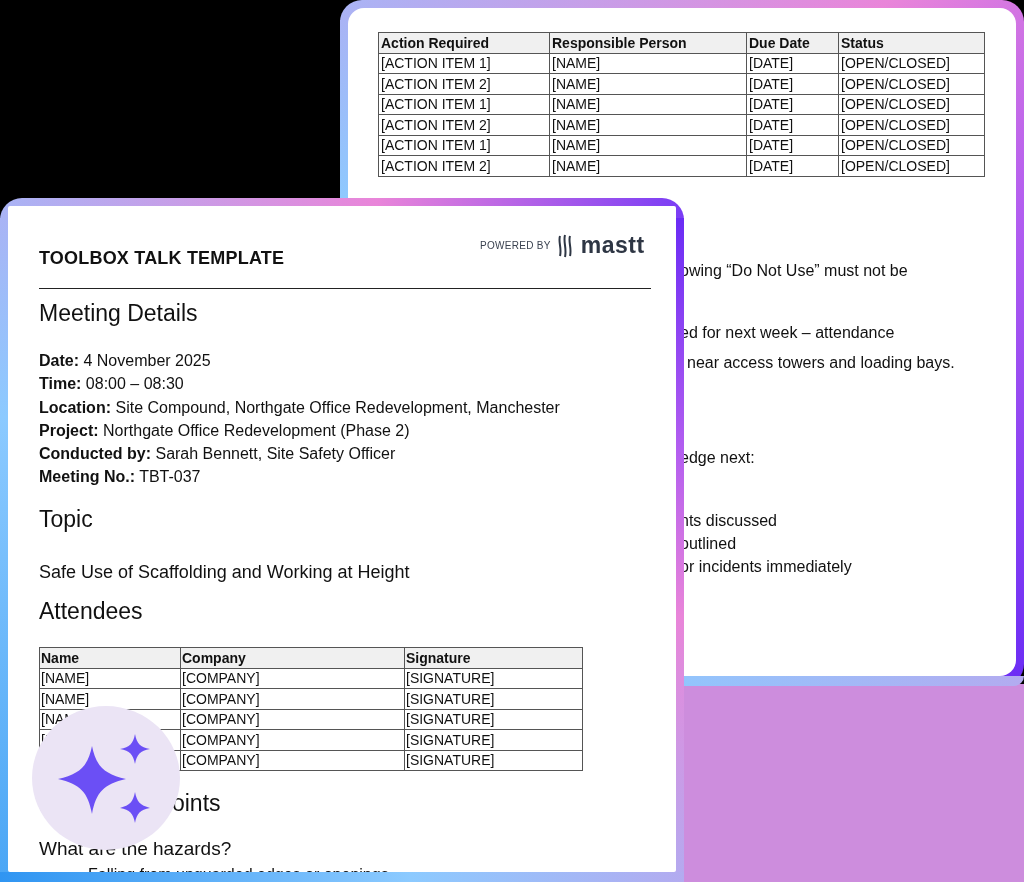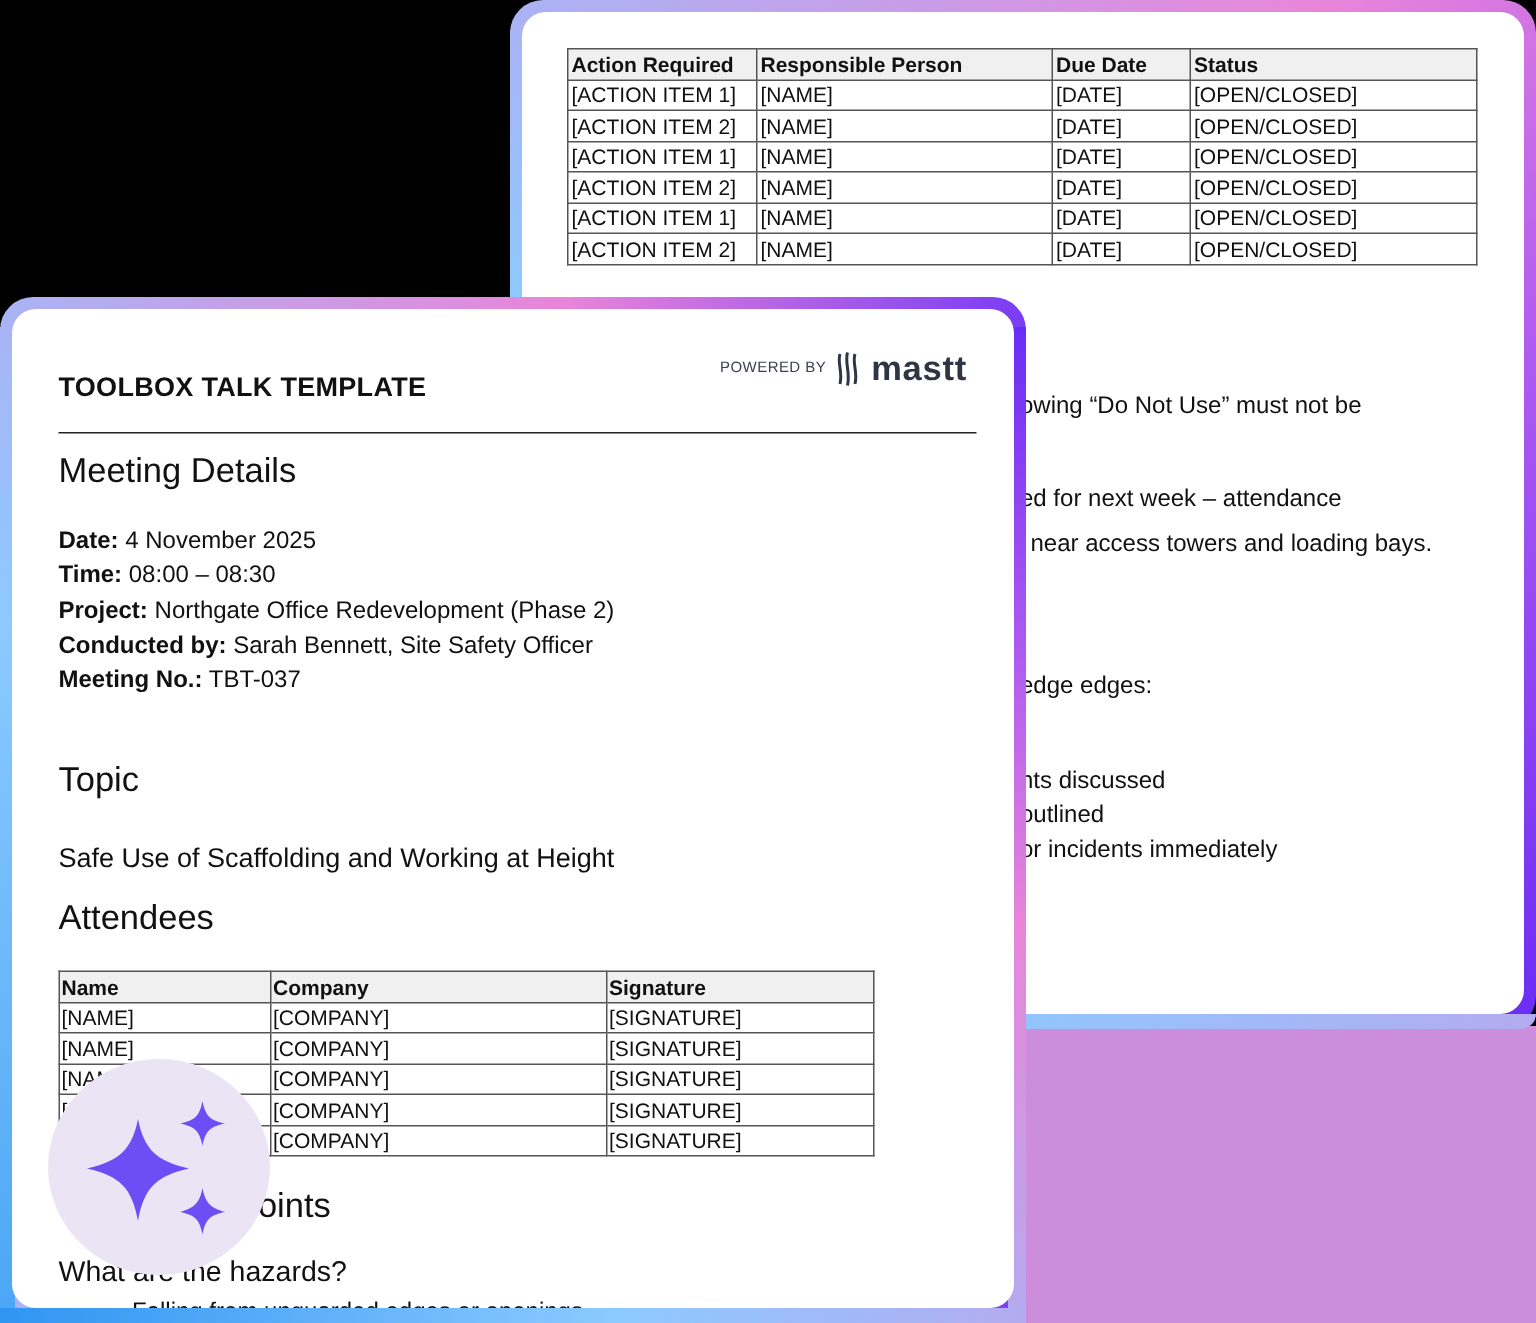--- a/index.html
+++ b/index.html
@@ -81,21 +81,21 @@
     background: linear-gradient(180deg, #6a2cf5 0%, #b35ef0 35%, #e985d9 60%, #b3abf0 100%);
   }
   .card-front .bottom-strip {
     position: absolute; left: 0; right: 0; bottom: 0; height: 10px;
     background: linear-gradient(90deg, #2f95f2, #8ccaff 60%, #b3abf0);
   }
   .card-front .paper {
     position: absolute;
     left: 8px; top: 8px; right: 8px; bottom: 10px;
     background: #fff;
-    border-radius: 16px;
+    border-radius: 2px;
     overflow: hidden;
   }
   .doc-title {
     position: absolute; left: 31px; top: 42px;
     font-size: 18px; font-weight: bold; letter-spacing: 0.2px;
   }
   .powered {
     position: absolute; left: 472px; top: 26px;
     display: flex; align-items: center; gap: 6px;
   }
@@ -144,21 +144,21 @@
 <body>
 
 <div class="bg-lilac"></div>
 
 <div class="card-back">
   <div class="left-strip"></div>
   <div class="paper">
     <table class="action-table">
       <thead>
         <tr>
-          <th style="width:126px">Action Required</th>
+          <th style="width:171px">Action Required</th>
           <th style="width:197px">Responsible Person</th>
           <th style="width:92px">Due Date</th>
           <th>Status</th>
         </tr>
       </thead>
       <tbody>
         <tr>
           <td>[ACTION ITEM 1]</td>
           <td>[NAME]</td>
           <td>[DATE]</td>
@@ -193,21 +193,21 @@
           <td>[NAME]</td>
           <td>[DATE]</td>
           <td>[OPEN/CLOSED]</td>
         </tr>
       </tbody>
     </table>
 
     <div class="back-text" style="left:332px; top:254px;">owing “Do Not Use” must not be</div>
     <div class="back-text" style="left:332px; top:316px;">ed for next week – attendance</div>
     <div class="back-text" style="left:339px; top:346px;">near access towers and loading bays.</div>
-    <div class="back-text" style="left:332px; top:441px;">edge edges:</div>
+    <div class="back-text" style="left:332px; top:441px;">edge next:</div>
     <div class="back-text" style="left:332px; top:504px;">nts discussed</div>
     <div class="back-text" style="left:332px; top:527px;">outlined</div>
     <div class="back-text" style="left:332px; top:550px;">or incidents immediately</div>
   </div>
 </div>
 
 <div class="card-front">
   <div class="left-strip"></div>
   <div class="right-strip"></div>
   <div class="bottom-strip"></div>
@@ -224,20 +224,21 @@
       <span class="mastt-name">mastt</span>
     </div>
 
     <div class="rule"></div>
 
     <div class="h2" style="top:94px;">Meeting Details</div>
 
     <div class="detail-list">
       <div><b>Date:</b> <span>4 November 2025</span></div>
       <div><b>Time:</b> <span>08:00 – 08:30</span></div>
+      <div><b>Location:</b> <span>Site Compound, Northgate Office Redevelopment, Manchester</span></div>
       <div><b>Project:</b> <span>Northgate Office Redevelopment (Phase 2)</span></div>
       <div><b>Conducted by:</b> <span>Sarah Bennett, Site Safety Officer</span></div>
       <div><b>Meeting No.:</b> <span>TBT-037</span></div>
     </div>
 
     <div class="h2" style="top:300px;">Topic</div>
     <div class="topic-text">Safe Use of Scaffolding and Working at Height</div>
 
     <div class="h2" style="top:392px;">Attendees</div>
 

